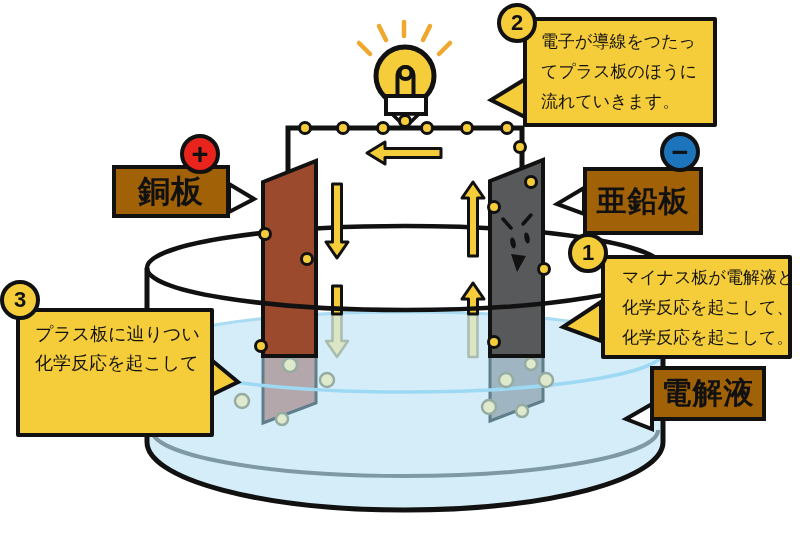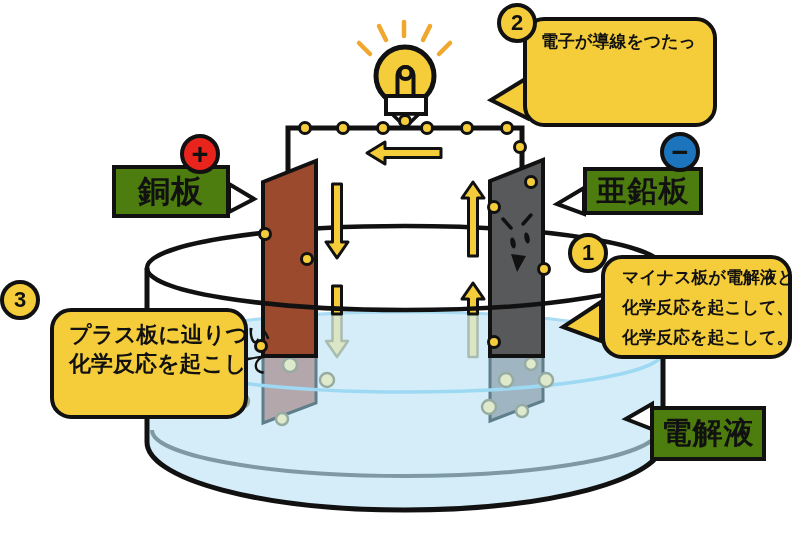--- a/index.html
+++ b/index.html
@@ -16,24 +16,24 @@
 
   
   .arrow-bright{fill:var(--yellow);stroke:var(--ink);stroke-width:3;stroke-linejoin:round;}
   .arrow-pale{fill:var(--pale-fill);stroke:var(--pale-stroke);stroke-width:2.5;stroke-linejoin:round;}
   .dot{fill:var(--yellow);stroke:var(--ink);stroke-width:3;}
   .bub{fill:var(--bubble-fill);stroke:var(--bubble-stroke);stroke-width:2.5;}
   .tail-w{fill:#ffffff;stroke:var(--ink);stroke-width:4;}
   .tail-y{fill:var(--yellow);stroke:var(--ink);stroke-width:4;}
 
   
-  .plate-label{position:absolute;box-sizing:border-box;background:#4d7c0f;border:4px solid var(--ink);
+  .plate-label{position:absolute;box-sizing:border-box;background:#a16207;border:4px solid var(--ink);
     display:flex;align-items:center;justify-content:center;font-weight:bold;letter-spacing:1px;}
   .callout{position:absolute;box-sizing:border-box;background:var(--yellow);border:4px solid var(--ink);
-    border-radius:21px;font-weight:bold;font-size:17px;line-height:30px;}
+    border-radius:2px;font-weight:normal;font-size:17px;line-height:30px;}
   .callout .line{display:block;white-space:nowrap;}
   .num{position:absolute;box-sizing:border-box;width:40px;height:40px;background:var(--yellow);
     border:4px solid var(--ink);border-radius:50%;display:flex;align-items:center;justify-content:center;
     font-weight:bold;font-size:22px;}
   .pol{position:absolute;box-sizing:border-box;width:40px;height:40px;border:4px solid var(--ink);
     border-radius:50%;display:flex;align-items:center;justify-content:center;font-weight:bold;
     font-size:29px;color:var(--ink);}
 </style>
 </head>
 <body>
@@ -125,37 +125,39 @@
     <polygon class="tail-w" points="229,184 254,199 229,212"></polygon>
     <polygon class="tail-w" points="584,188 557,204 584,214"></polygon>
     <polygon class="tail-w" points="652,404 626,419 652,429"></polygon>
     <polygon class="tail-y" points="527,78 491,100 527,118"></polygon>
     <polygon class="tail-y" points="601,302 563,327 601,341"></polygon>
     <polygon class="tail-y" points="209,358 238,382 209,396"></polygon>
   </svg>
 
   <div class="callout" style="left:523px;top:17px;width:194px;height:110px;padding:6px 0 0 14px;">
     <span class="line">電子が導線をつたっ</span>
+    <span class="line">てプラス板のほうに</span>
+    <span class="line">流れていきます。</span>
   </div>
   <div class="num" style="left:497px;top:3px;">2</div>
 
   <div class="callout" style="left:601px;top:255px;width:191px;height:104px;padding:4px 0 0 17px;">
     <span class="line">マイナス板が電解液と</span>
     <span class="line">化学反応を起こして、</span>
     <span class="line">化学反応を起こして。</span>
   </div>
   <div class="num" style="left:568px;top:233px;">1</div>
 
-  <div class="callout" style="left:16px;top:308px;width:198px;height:111px;padding:8px 0 0 15px;font-size:22px;line-height:29px;margin-left:34px;">
+  <div class="callout" style="left:16px;top:308px;width:198px;height:129px;padding:8px 0 0 15px;font-size:18px;line-height:29px;">
     <span class="line">プラス板に辿りつい</span>
     <span class="line">化学反応を起こして</span>
   </div>
   <div class="num" style="left:0px;top:280px;">3</div>
 
   <div class="plate-label" style="left:112px;top:165px;width:118px;height:53px;font-size:32px;">銅板</div>
   <div class="pol" style="left:180px;top:134px;background:var(--red);">+</div>
 
-  <div class="plate-label" style="left:583px;top:167px;width:120px;height:48px;font-size:30px;">亜鉛板</div>
+  <div class="plate-label" style="left:583px;top:167px;width:120px;height:68px;font-size:30px;">亜鉛板</div>
   <div class="pol" style="left:660px;top:132px;background:var(--blue);">−</div>
 
-  <div class="plate-label" style="left:650px;top:406px;width:116px;height:55px;font-size:30px;">電解液</div>
+  <div class="plate-label" style="left:650px;top:366px;width:116px;height:55px;font-size:30px;">電解液</div>
 
 </div>
 
 </body></html>

